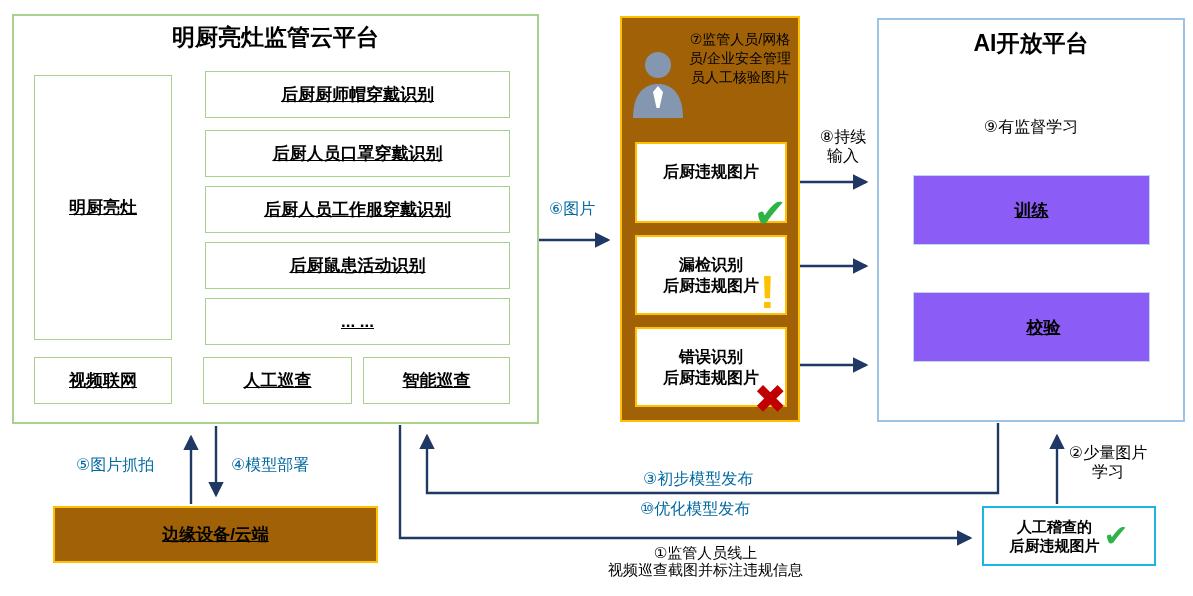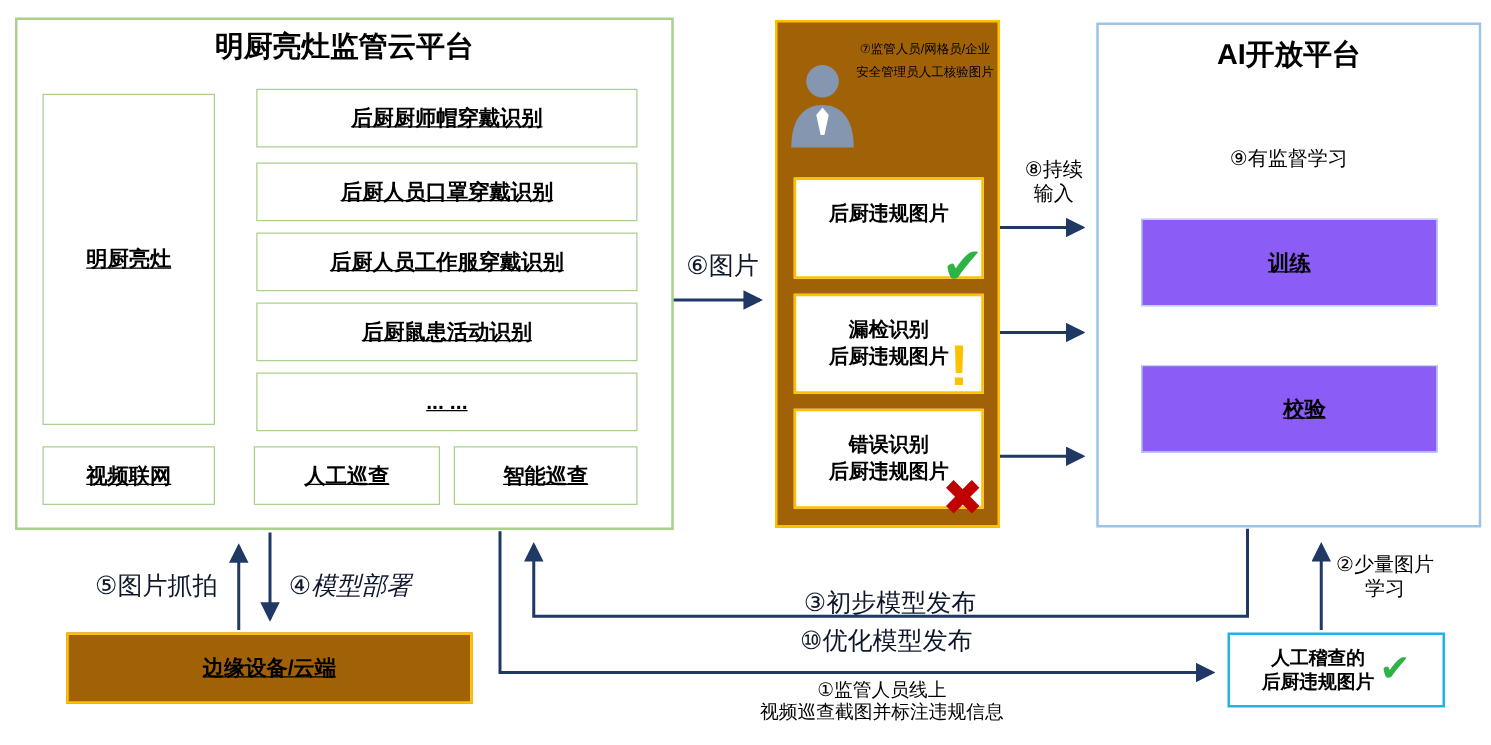--- a/index.html
+++ b/index.html
@@ -17,21 +17,21 @@
   .blue-box   { border:2px solid #9DC3E6; background:#fff; }
   .teal-box   { border:2px solid #1FB4E6; background:#fff; }
 
   
   .green-inner { border:1px solid #A9D18E; background:#fff; }
   .blue-inner  { border:1px solid #BDD7EE; background:#8b5cf6; }
 
   .big-title { font-size:23px; font-weight:bold; text-align:center; }
   .box-label { font-size:17px; font-weight:bold; text-align:center;text-decoration:underline; }
 
-  .flow-label { font-size:20px; color:#0f172a; white-space:nowrap; }
+  .flow-label { font-size:16px; color:#0369a1; white-space:nowrap; }
 
   .result-box { position:absolute; box-sizing:border-box; border:2px solid #FFC000;
                 background:#fff; text-align:center; font-weight:bold; font-size:16px;
                 line-height:21px; padding-top:17px; }
   .icon-check { position:absolute; right:-2px; bottom:-12px; font-size:40px;
                 color:#2DB346; line-height:1; }
   .icon-exclaim { position:absolute; right:10px; bottom:0px; font-size:46px;
                   font-weight:bold; color:#FFC000; line-height:0.9; }
   .icon-cross { position:absolute; right:-2px; bottom:-14px; font-size:40px;
                 color:#C00000; line-height:1; }
@@ -60,21 +60,21 @@
   <div class="abs green-inner center-flex box-label" style="left:363px; top:357px; width:147px; height:47px;">智能巡查</div>
 
   <div class="abs gold-box" style="left:620px; top:16px; width:180px; height:406px; border-width:2.5px;"></div>
 
   <svg class="abs" style="left:630px; top:50px;" width="56" height="74" viewBox="0 0 56 74" aria-hidden="true">
     <circle cx="28" cy="15" r="13" fill="#8496B0"></circle>
     <path d="M3,68 C3,44 14,34 28,34 C42,34 53,44 53,68 Z" fill="#8496B0"></path>
     <path d="M28,36 l5,6 -3.5,16 -3,0 -3.5,-16 z" fill="#ffffff"></path>
   </svg>
 
-  <div class="abs" style="left:684px; top:30px; width:112px; font-size:10px; line-height:19px; text-align:center;">⑦监管人员/网格员/企业安全管理员人工核验图片</div>
+  <div class="abs" style="left:684px; top:30px; width:112px; font-size:14px; line-height:19px; text-align:center;">⑦监管人员/网格员/企业安全管理员人工核验图片</div>
 
   <div class="result-box" style="left:635px; top:142px; width:152px; height:81px;">
     <div>后厨违规图片</div>
     <span class="icon-check">✔</span>
   </div>
 
   <div class="result-box" style="left:635px; top:235px; width:152px; height:80px;">
     <div>漏检识别</div>
     <div>后厨违规图片</div>
     <span class="icon-exclaim">!</span>
@@ -126,21 +126,21 @@
 
   <div class="abs flow-label" style="left:549px; top:199px;">⑥图片</div>
 
   <div class="abs" style="left:806px; top:127px; width:74px; font-size:16px; line-height:19px; text-align:center;">
     <div>⑧持续</div>
     <div>输入</div>
   </div>
 
   <div class="abs flow-label" style="left:76px; top:455px;">⑤图片抓拍</div>
 
-  <div class="abs flow-label" style="left:231px; top:455px;font-style:italic;">④模型部署</div>
+  <div class="abs flow-label" style="left:231px; top:455px;">④模型部署</div>
 
   <div class="abs flow-label" style="left:643px; top:469px;">③初步模型发布</div>
 
   <div class="abs flow-label" style="left:640px; top:499px;">⑩优化模型发布</div>
 
   <div class="abs" style="left:558px; top:544px; width:295px; font-size:15px; line-height:17px; text-align:center;">
     <div>①监管人员线上</div>
     <div>视频巡查截图并标注违规信息</div>
   </div>
 

